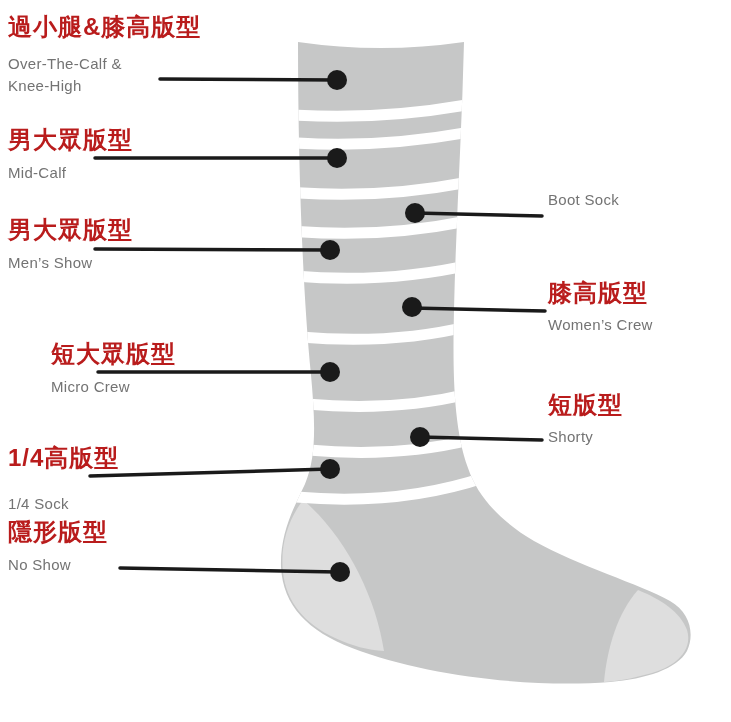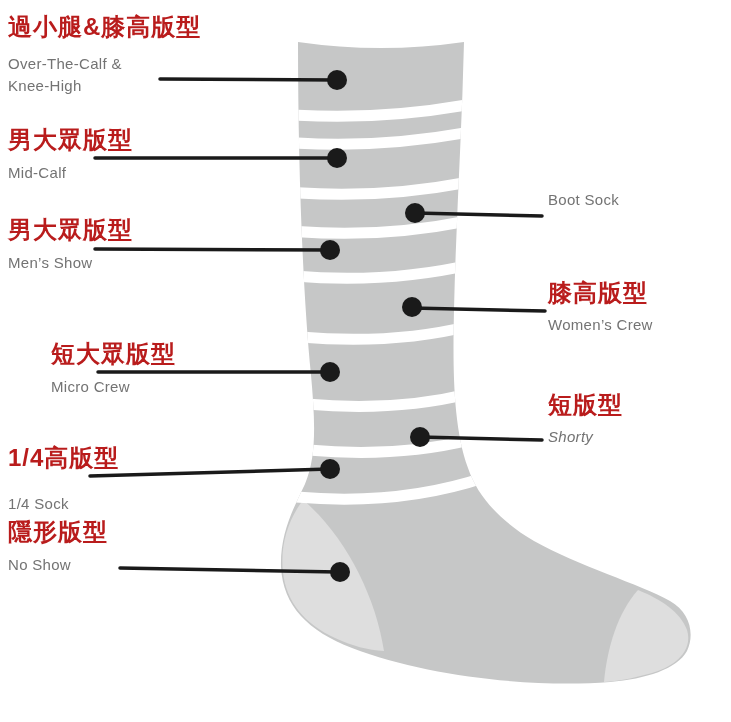--- a/index.html
+++ b/index.html
@@ -28,21 +28,21 @@
   .l4{left:8px;top:339px;margin-left:43px;}
   .l5{left:8px;top:443px;}
   .l5 .en{margin-top:20px;}
   .l6{left:8px;top:517px;}
   
   .r1{left:548px;top:183px;}
   .r1 .en{margin-top:6px;}
   .r2{left:548px;top:278px;}
   .r2 .en{margin-top:6px;}
   .r3{left:548px;top:390px;}
-  .r3 .en{margin-top:6px;font-style:italic;}
+  .r3 .en{margin-top:6px;}
 </style>
 </head>
 <body>
 
 <div class="stage">
 
   <svg width="731" height="722" viewBox="0 0 731 722">
     <defs>
       <clipPath id="sockClip">
         <path d="M 298,42 Q 381,54 464,42 C 462,130 456,220 454,310 C 453,360 452,425 468,468 C 478,498 502,522 534,541 C 578,566 640,584 670,601 C 690,612 695,634 687,651 C 677,669 646,679 610,682 C 535,688 428,677 352,648 C 308,631 283,606 281,567 C 280,534 293,509 305,484 C 317,456 315,420 311,375 C 303,295 298,170 298,42 Z"></path>

